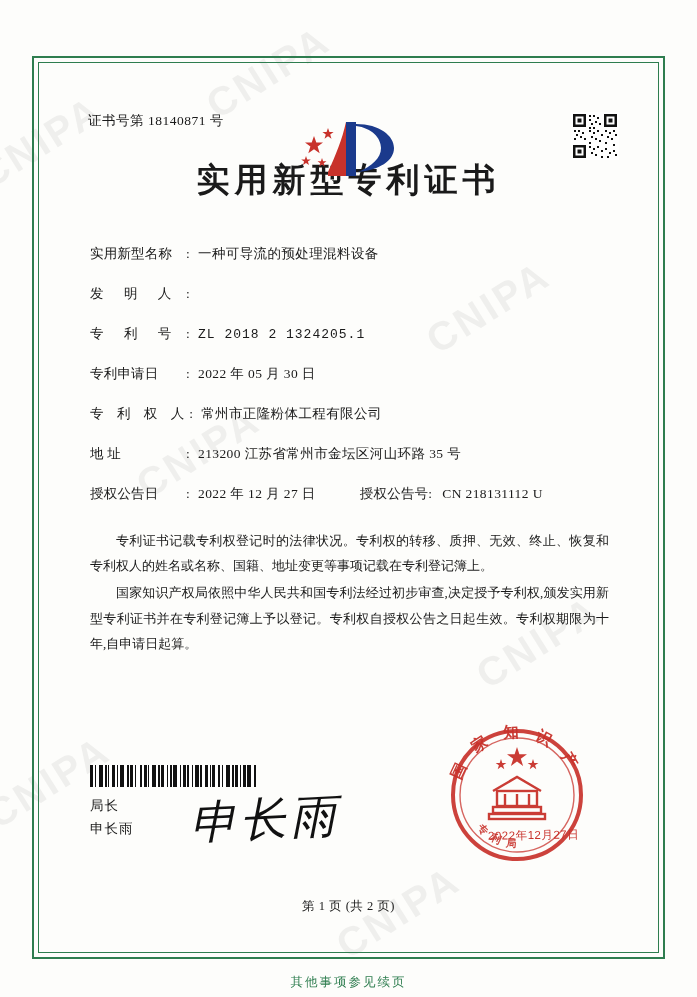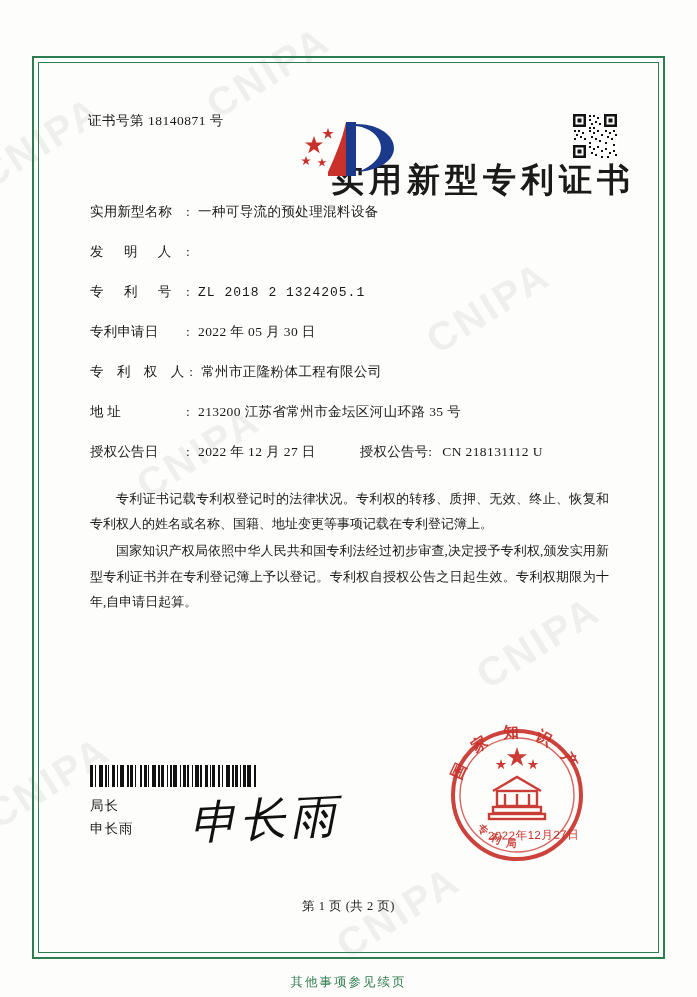--- a/index.html
+++ b/index.html
@@ -83,29 +83,30 @@
 
   
   .qr {
     position: absolute;
     right: 16px; top: 26px;
     width: 48px; height: 48px;
     background: #fff;
   }
 
   .title {
-    text-align: right;
+    text-align: center;
     font-size: 33px;
     font-weight: 700;
     letter-spacing: 5px;
     margin-top: 28px;
     font-family: "Liberation Serif", "DejaVu Serif", serif;
   }
 
   .fields {
+    margin-top: 42px;
     padding-left: 28px;
     padding-right: 20px;
   }
   .field-row {
     display: flex;
     align-items: baseline;
     font-size: 13.5px;
     margin-bottom: 21px;
     line-height: 1.4;
   }

